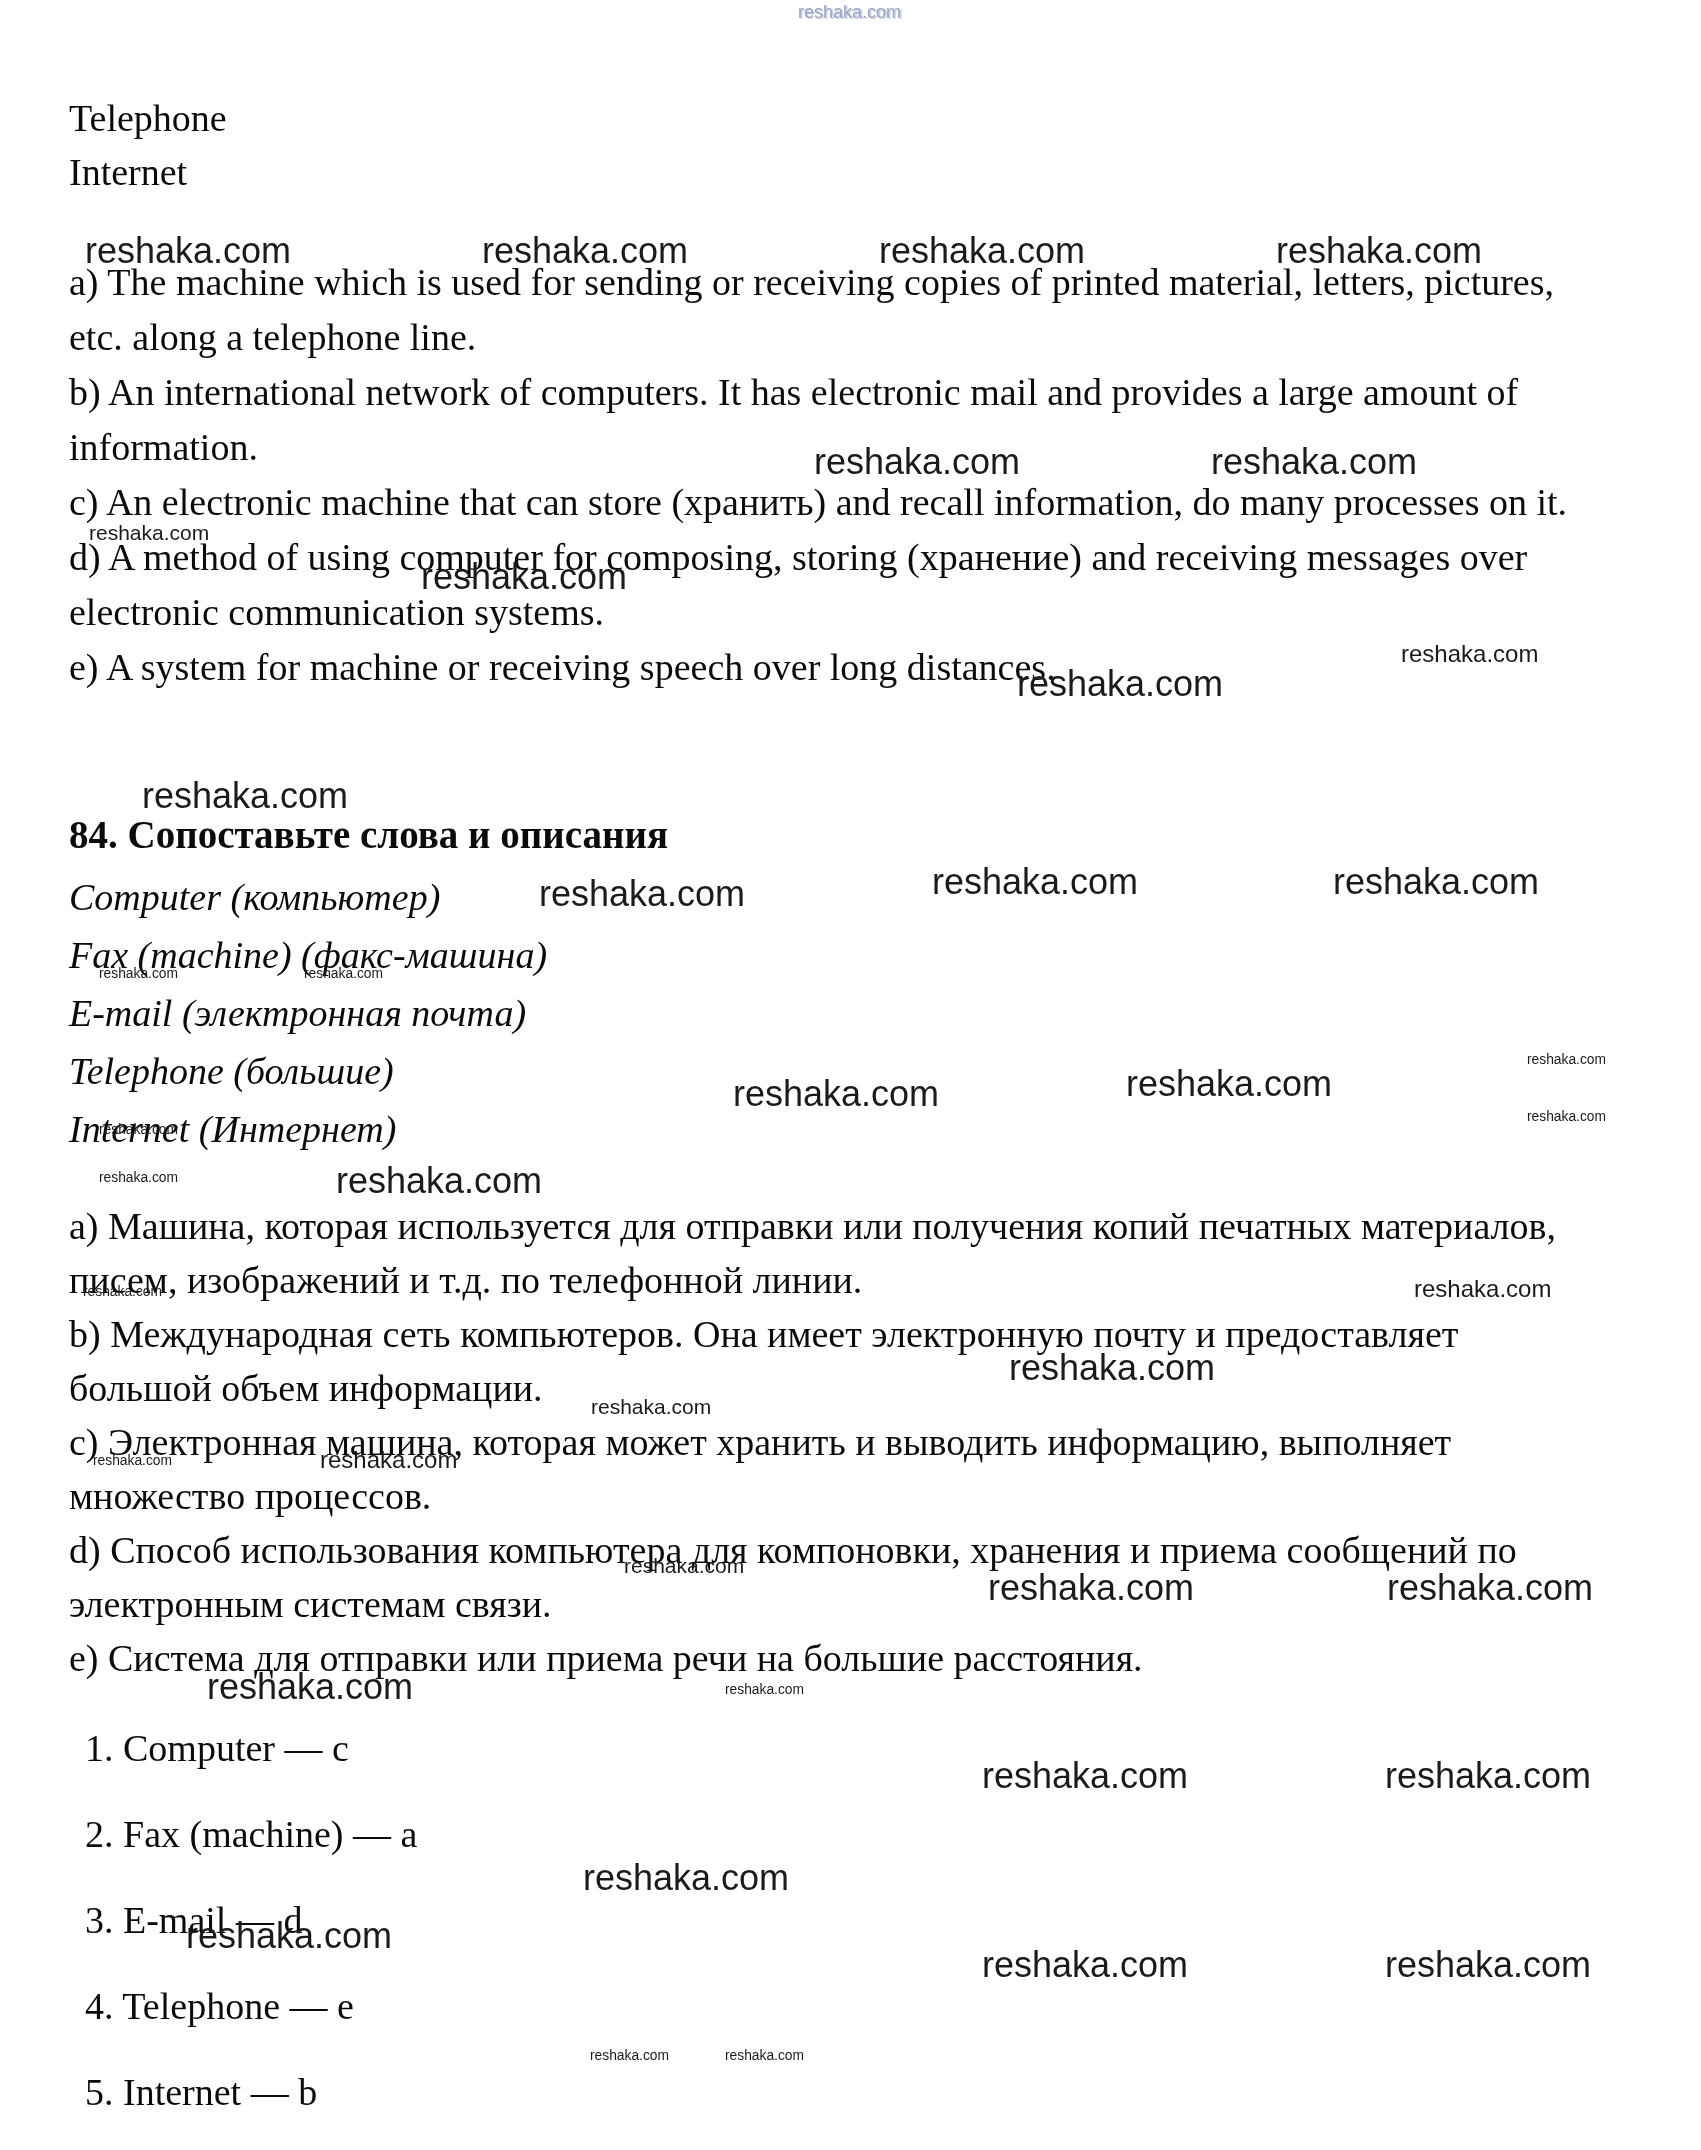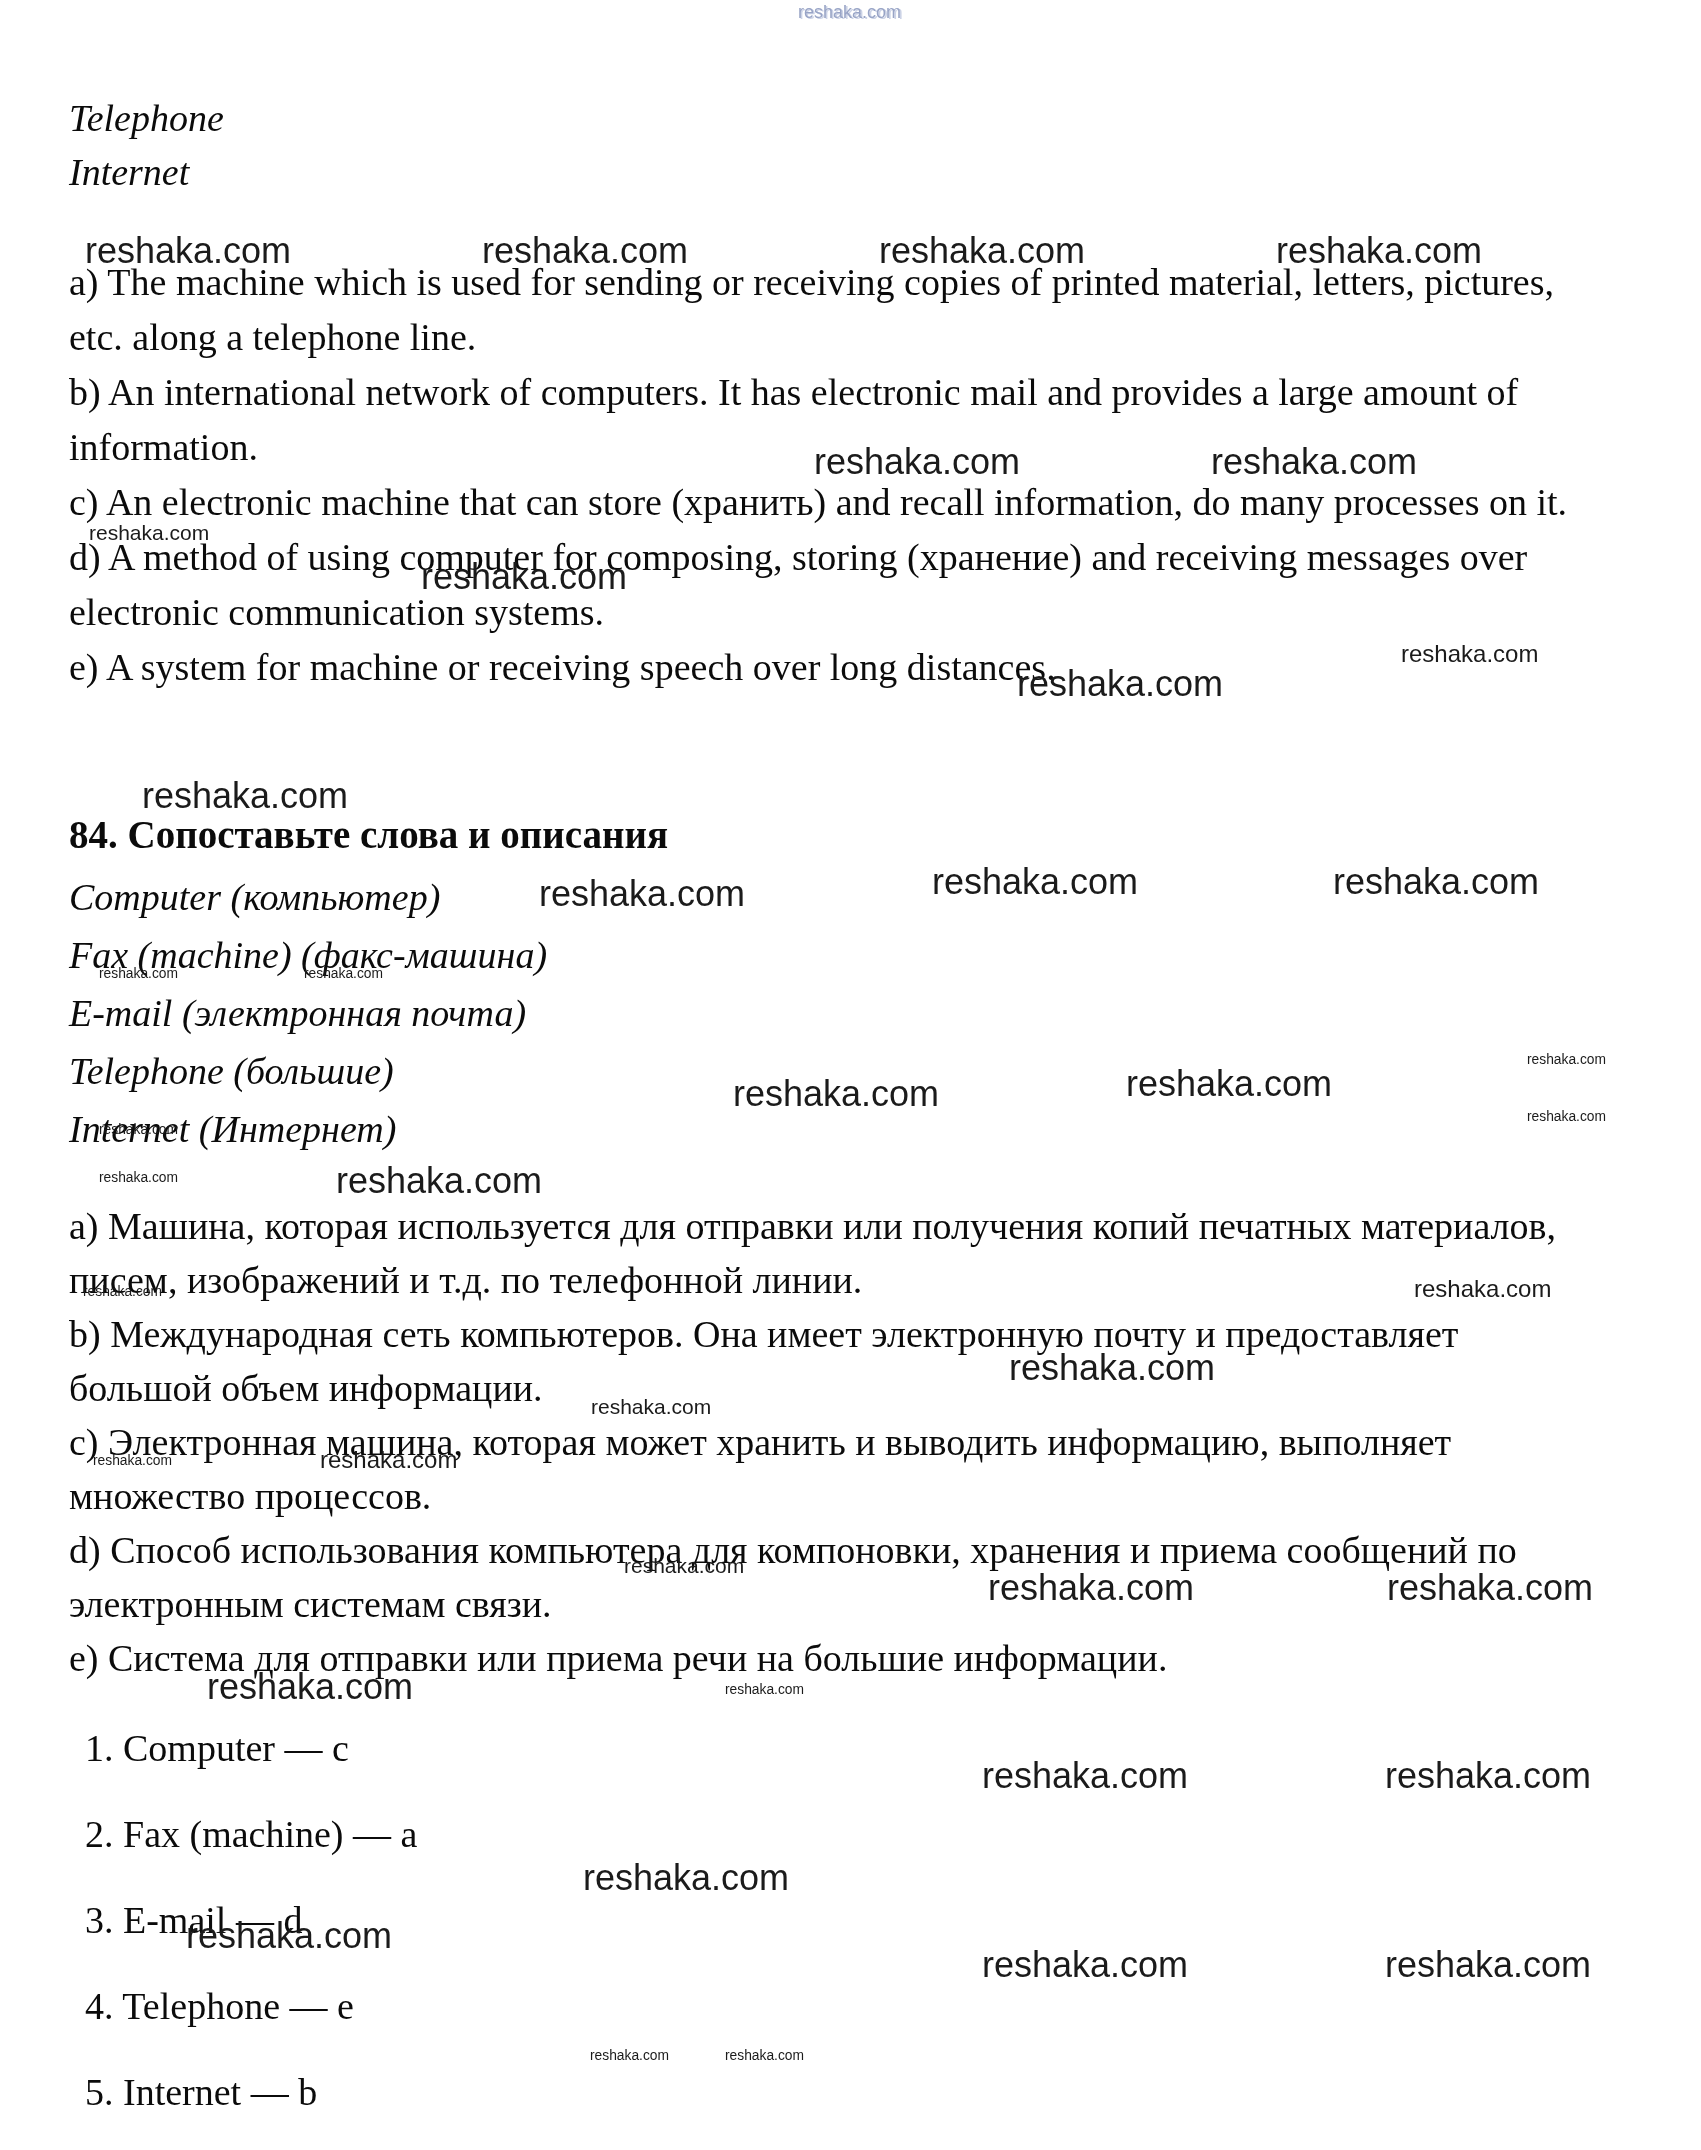--- a/index.html
+++ b/index.html
@@ -16,21 +16,21 @@
   .page { position: absolute; inset: 0; }
 
   .block {
     position: absolute;
     left: 69px;
     width: 1507px;
     font-size: 38px;
   }
   .block p { margin: 0; }
 
-  #header-words { top: 91px; line-height: 54px; font-style: italic; }
+  #header-words { top: 91px; line-height: 54px; }
   #english-defs { top: 255px; line-height: 55px; }
   #heading-84 { top: 810px; font-weight: bold; font-size: 39px; line-height: 49px; }
   #word-list { top: 868px; line-height: 58px; font-style: italic; }
   #russian-defs { top: 1199px; line-height: 54px; }
   #answers { top: 1721px; line-height: 55px; }
   #answers p { margin: 0 0 31px 16px; }
 
   .wm {
     position: absolute;
     font-family: Liberation Sans, sans-serif;
@@ -74,21 +74,21 @@
     <p>E-mail (электронная почта)</p>
     <p>Telephone (большие)</p>
     <p>Internet (Интернет)</p>
   </div>
 
   <div class="block" id="russian-defs">
     <p>a) Машина, которая используется для отправки или получения копий печатных материалов, писем, изображений и т.д. по телефонной линии.</p>
     <p>b) Международная сеть компьютеров. Она имеет электронную почту и предоставляет большой объем информации.</p>
     <p>c) Электронная машина, которая может хранить и выводить информацию, выполняет множество процессов.</p>
     <p>d) Способ использования компьютера для компоновки, хранения и приема сообщений по электронным системам связи.</p>
-    <p>e) Система для отправки или приема речи на большие информации.</p>
+    <p>e) Система для отправки или приема речи на большие расстояния.</p>
   </div>
 
   <div class="block" id="answers">
     <p>1. Computer — c</p>
     <p>2. Fax (machine) — a</p>
     <p>3. E-mail — d</p>
     <p>4. Telephone — e</p>
     <p>5. Internet — b</p>
   </div>
 

